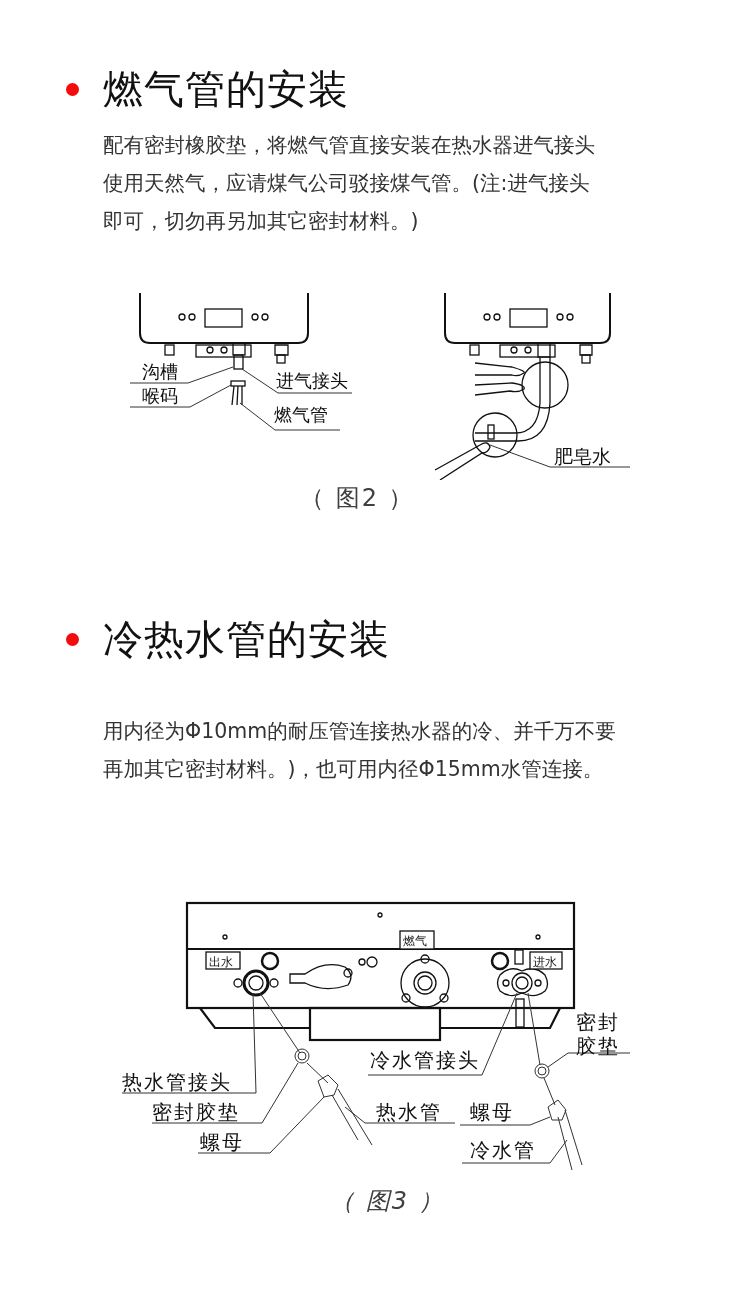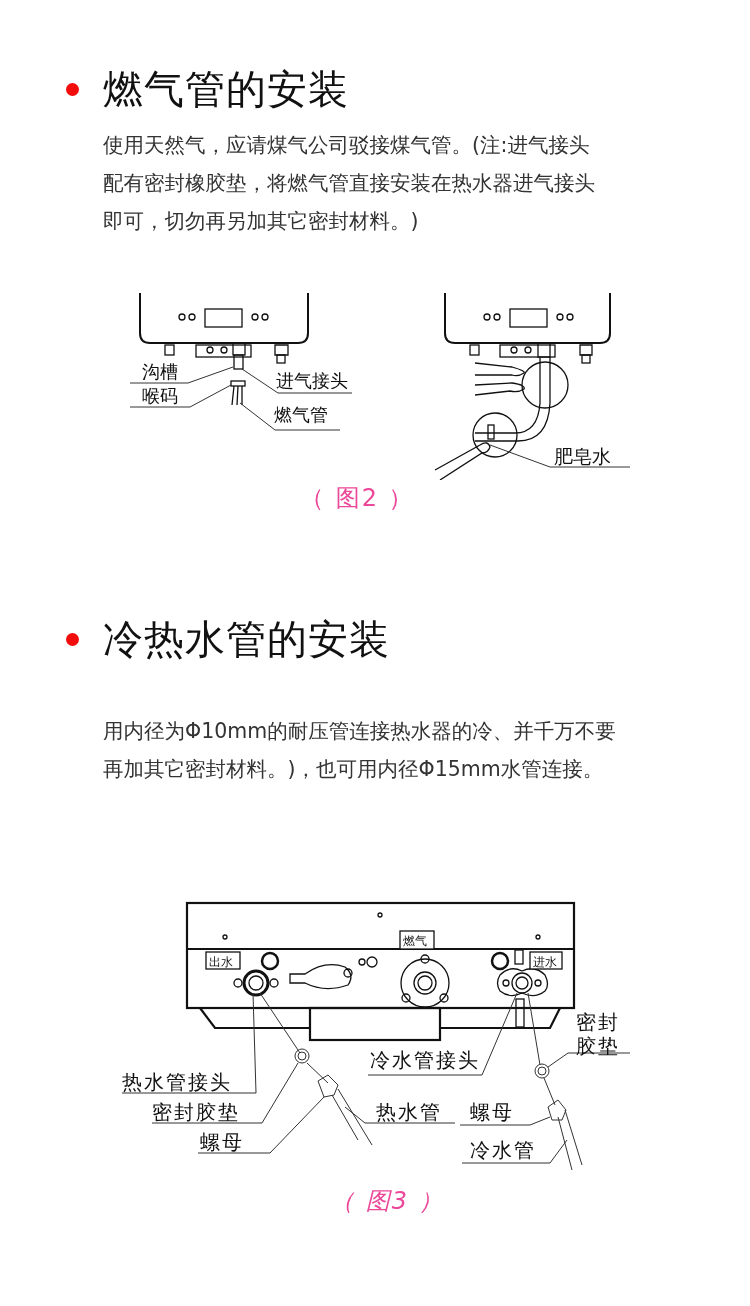--- a/index.html
+++ b/index.html
@@ -4,34 +4,34 @@
 <style>
   html, body { margin: 0; padding: 0; background: #ffffff; }
   body { width: 750px; height: 1306px; position: relative; overflow: hidden;
          font-family: "DejaVu Sans", "Liberation Sans", sans-serif; color: #111; }
   .section-title { position: absolute; left: 66px; display: flex; align-items: center; }
   .bullet { width: 13px; height: 13px; border-radius: 50%; background: #f20c0c; margin-right: 24px; }
   .title-text { font-size: 40px; font-weight: 500; color: #111; letter-spacing: 1px; }
   .para { position: absolute; left: 103px; width: 600px; font-size: 20.5px; line-height: 38px; color: #333; }
   .para p { margin: 0; white-space: nowrap; }
   .fig { position: absolute; }
-  .caption { position: absolute; font-size: 24px; color: #ec4899; letter-spacing: 2px; }
+  .caption { position: absolute; font-size: 24px; color: #404040; letter-spacing: 2px; }
   svg text { font-family: "DejaVu Sans", "Liberation Sans", sans-serif; }
 </style>
 </head>
 <body>
 
 <div class="section-title" style="top:62px;">
   <span class="bullet"></span>
   <span class="title-text">燃气管的安装</span>
 </div>
 
 <div class="para" style="top:126px;">
+  <p>配有密封橡胶垫，将燃气管直接安装在热水器进气接头</p>
   <p>使用天然气，应请煤气公司驳接煤气管。(注:进气接头</p>
-  <p>配有密封橡胶垫，将燃气管直接安装在热水器进气接头</p>
   <p>即可，切勿再另加其它密封材料。)</p>
 </div>
 
 <svg class="fig" style="left:130px; top:285px;" width="240" height="150" viewBox="0 0 240 150">
   <g fill="none" stroke="#111" stroke-width="2">
     <path d="M10 8 L10 48 Q10 58 20 58 L168 58 Q178 58 178 48 L178 8"></path>
   </g>
   <g fill="none" stroke="#111" stroke-width="1.3">
     <circle cx="52" cy="32" r="3"></circle>
       <circle cx="62" cy="32" r="3"></circle>

